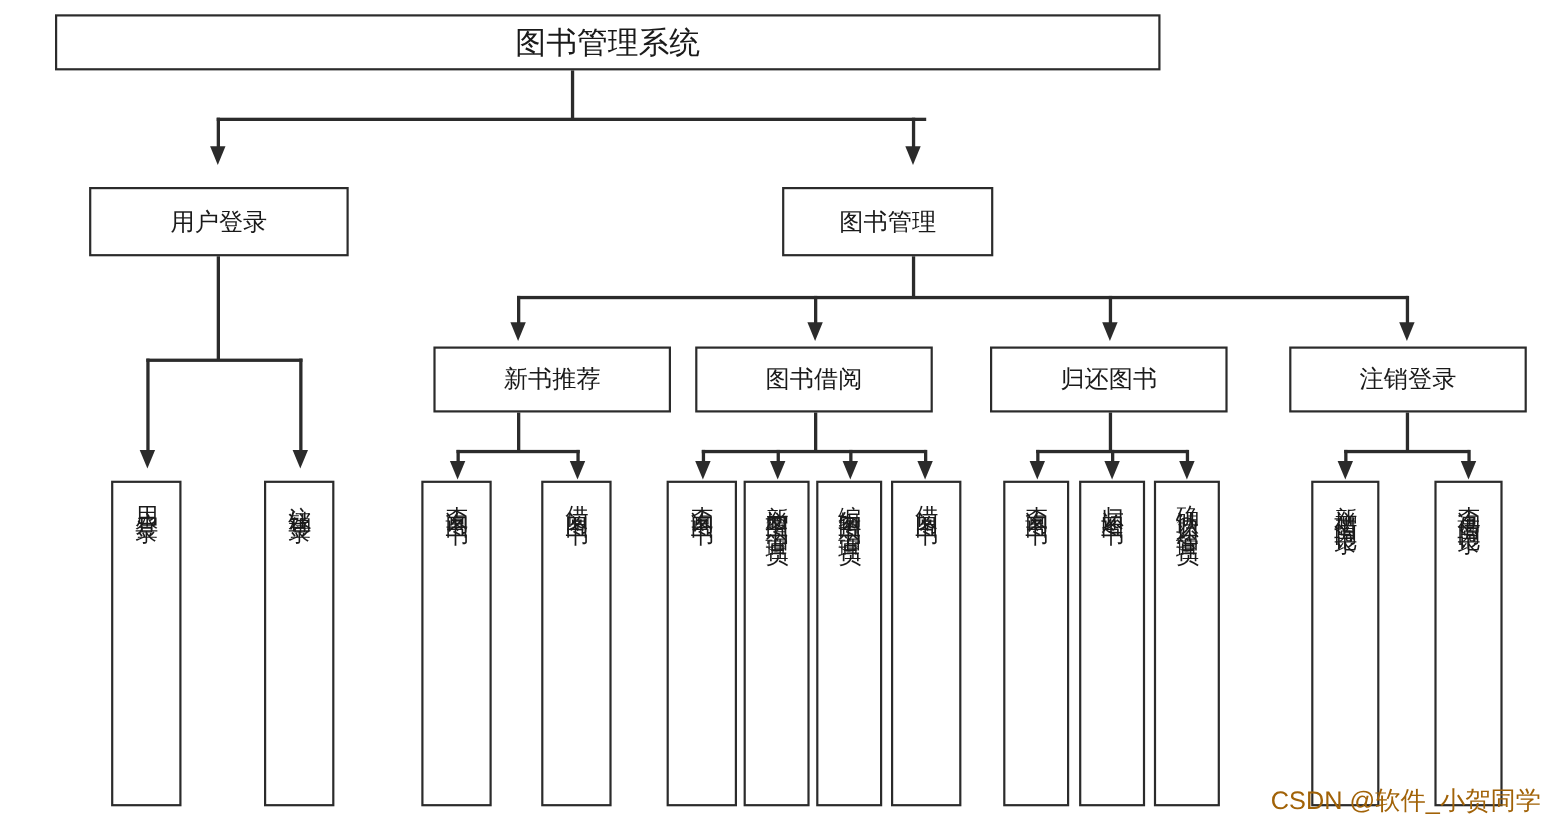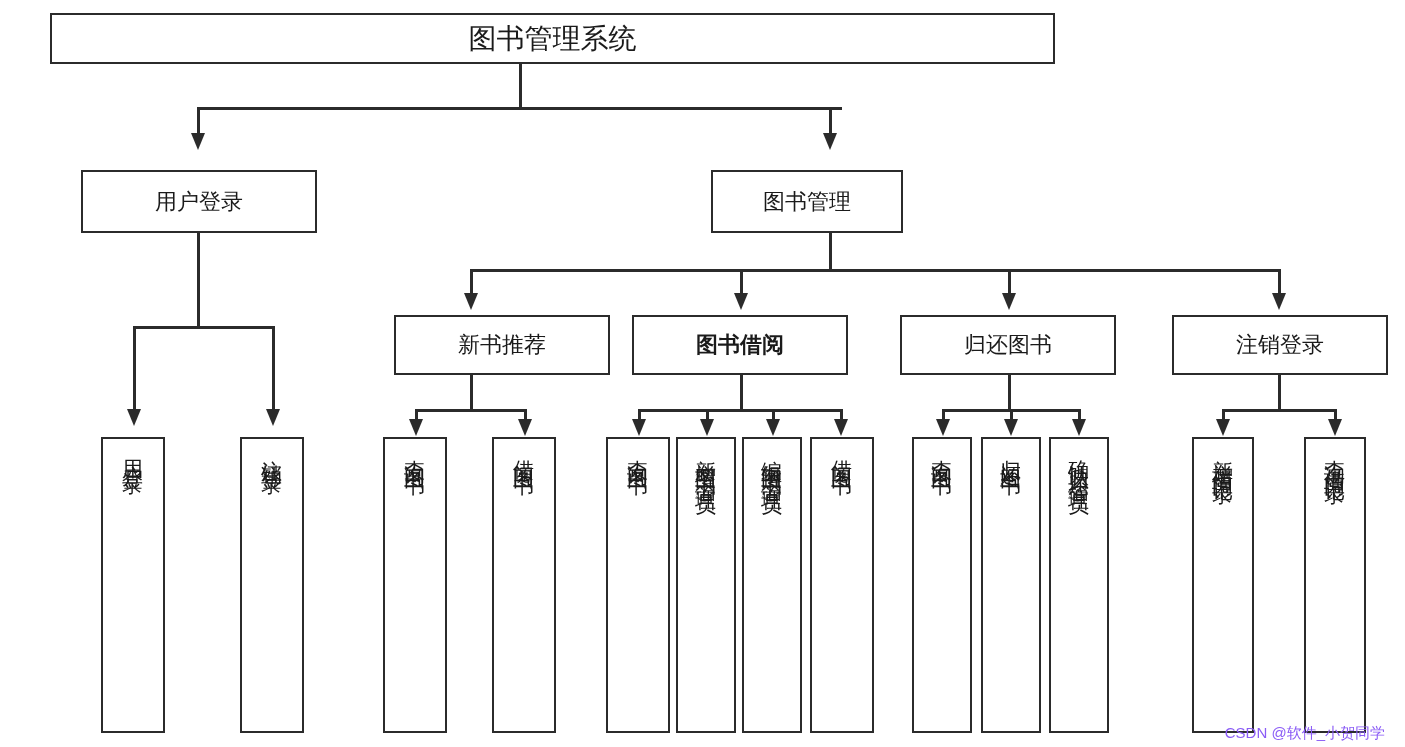--- a/index.html
+++ b/index.html
@@ -61,24 +61,24 @@
     position: absolute;
     width: 0;
     height: 0;
     border-left: 7px solid transparent;
     border-right: 7px solid transparent;
     border-top: 17px solid #2b2b2b;
   }
   
   .watermark {
     position: absolute;
-    right: 20px;
+    right: 4px;
     bottom: 4px;
-    font-size: 15px;
-    color: #8b5cf6;
+    font-size: 23px;
+    color: #a16207;
     white-space: nowrap;
     user-select: none;
   }
 </style>
 </head>
 <body>
 
 <div id="canvas">
 
   <div class="box root" style="left:18px; top:13px; width:1005px; height:51px;">
@@ -118,21 +118,21 @@
   <div class="arrow" style="left:734px; top:293px;"></div>
   <div class="vline" style="left:1008px; top:269px; height:26px;"></div>
   <div class="arrow" style="left:1002px; top:293px;"></div>
   <div class="vline" style="left:1278px; top:269px; height:26px;"></div>
   <div class="arrow" style="left:1272px; top:293px;"></div>
 
   <div class="box level3" style="left:362px; top:315px; width:216px; height:60px;margin-left:32px;">
     <span>新书推荐</span>
   </div>
 
-  <div class="box level3" style="left:632px; top:315px; width:216px; height:60px;font-weight:bold;">
+  <div class="box level3" style="left:632px; top:315px; width:216px; height:60px;">
     <span>图书借阅</span>
   </div>
 
   <div class="box level3" style="left:900px; top:315px; width:216px; height:60px;">
     <span>归还图书</span>
   </div>
 
   <div class="box level3" style="left:1172px; top:315px; width:216px; height:60px;">
     <span>注销登录</span>
   </div>

